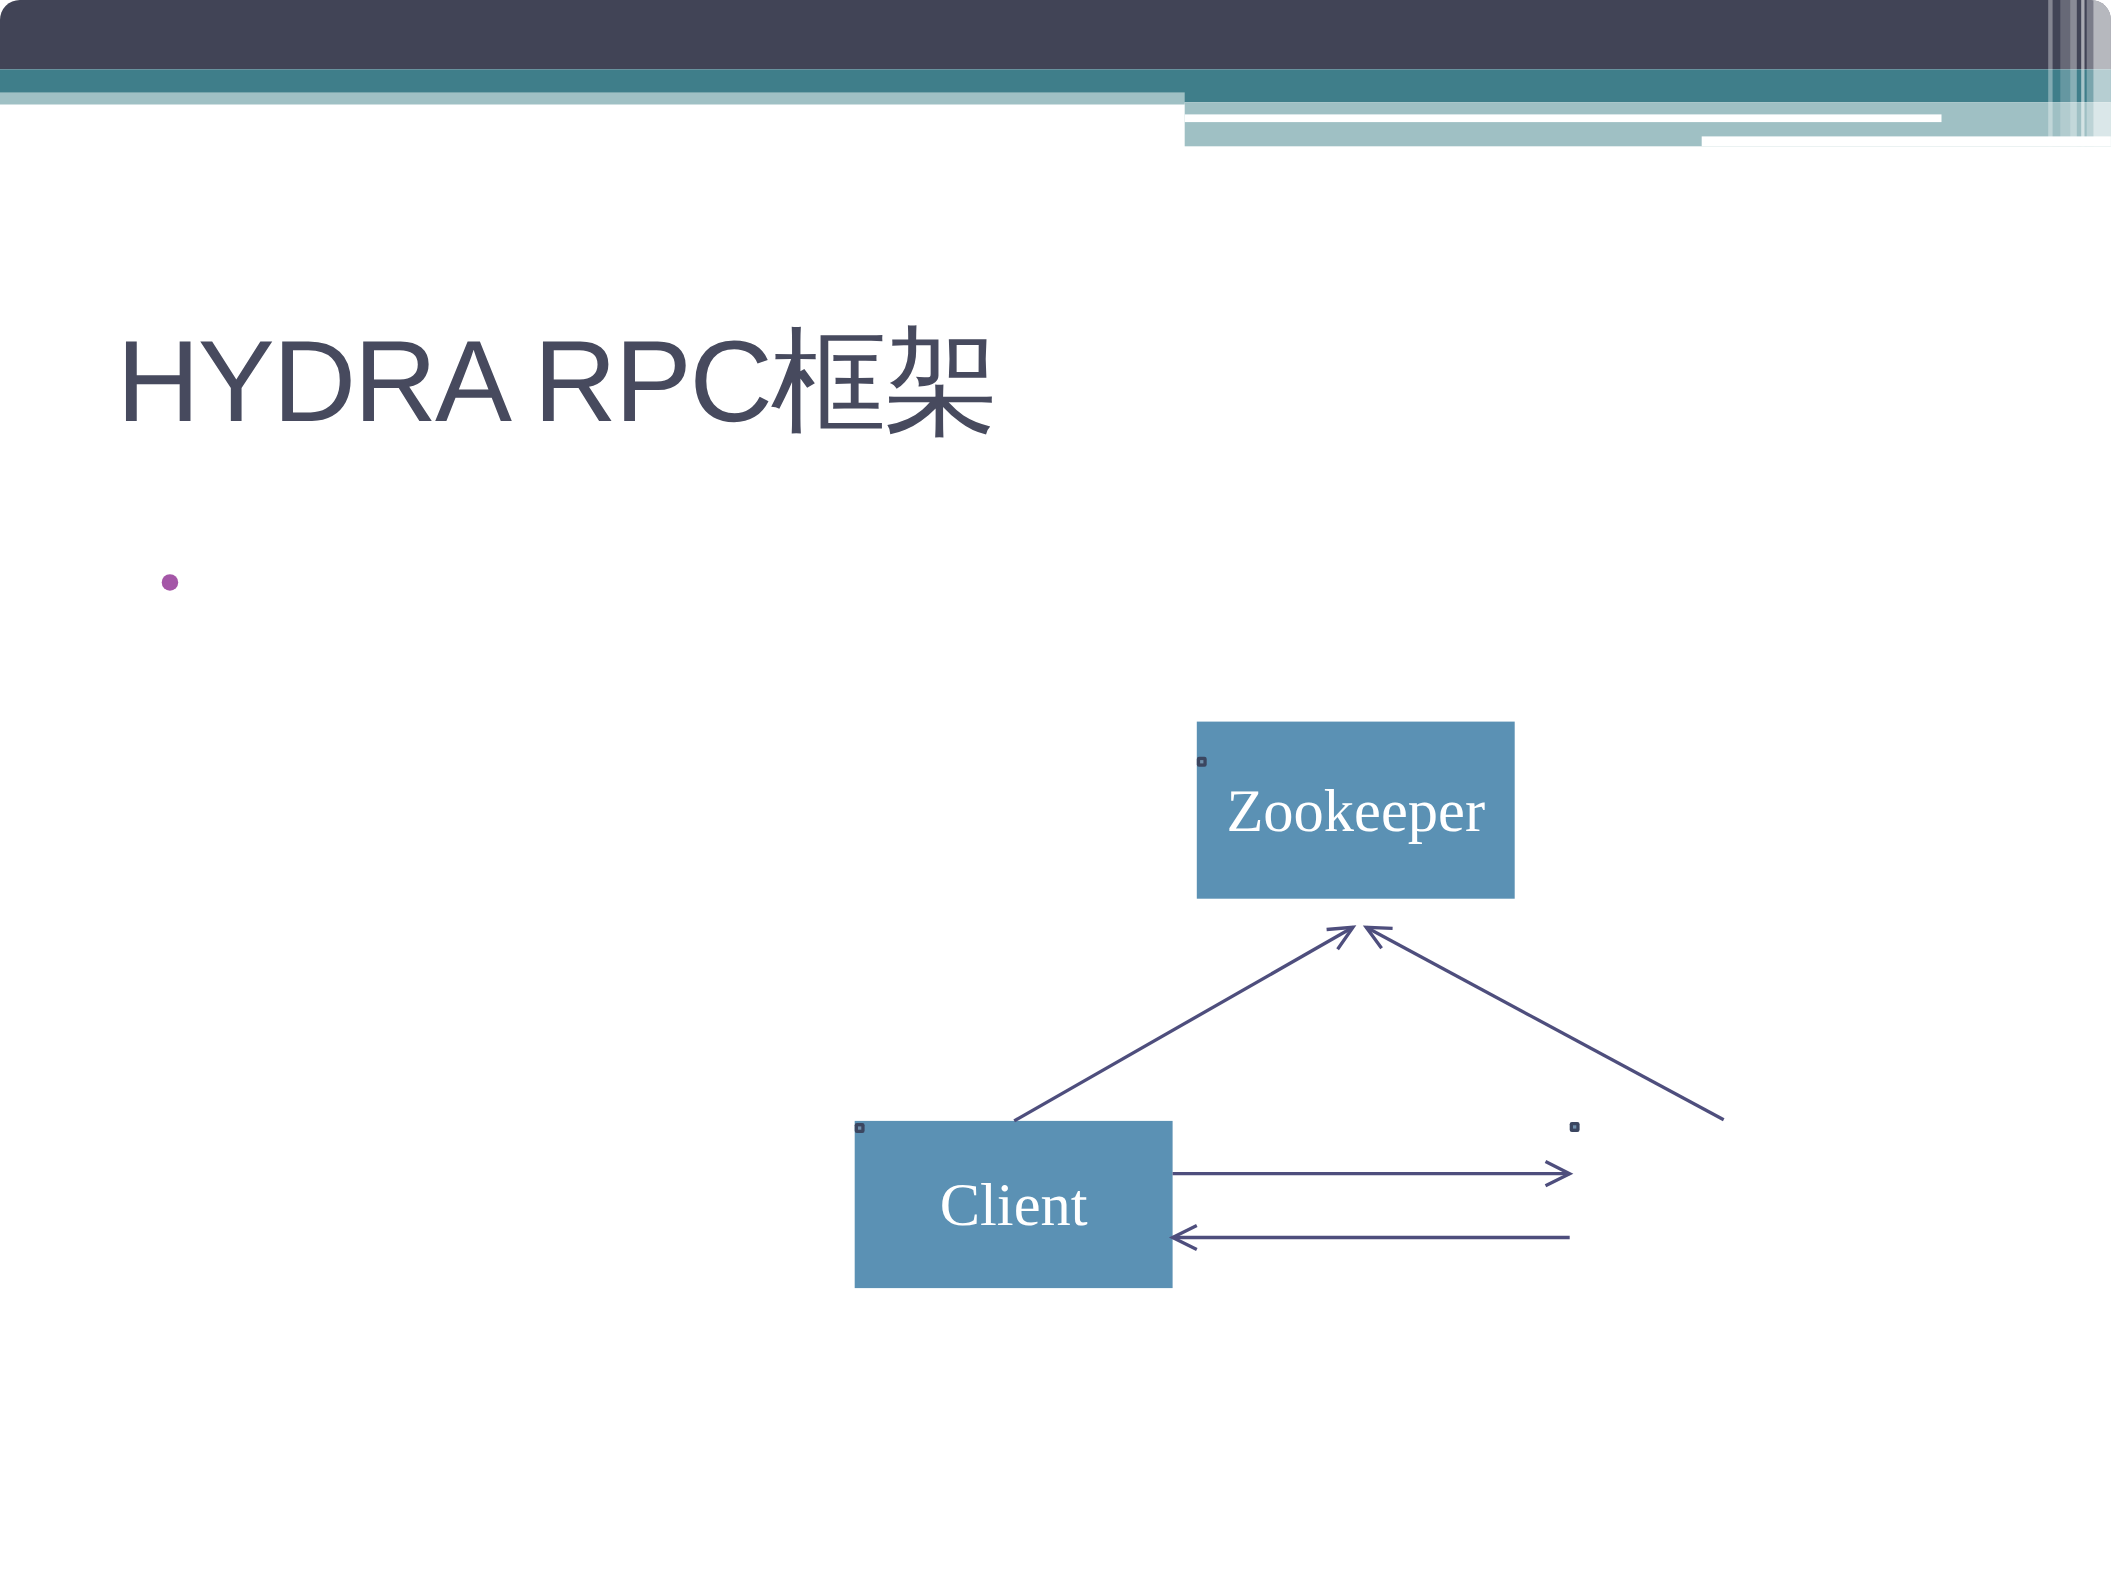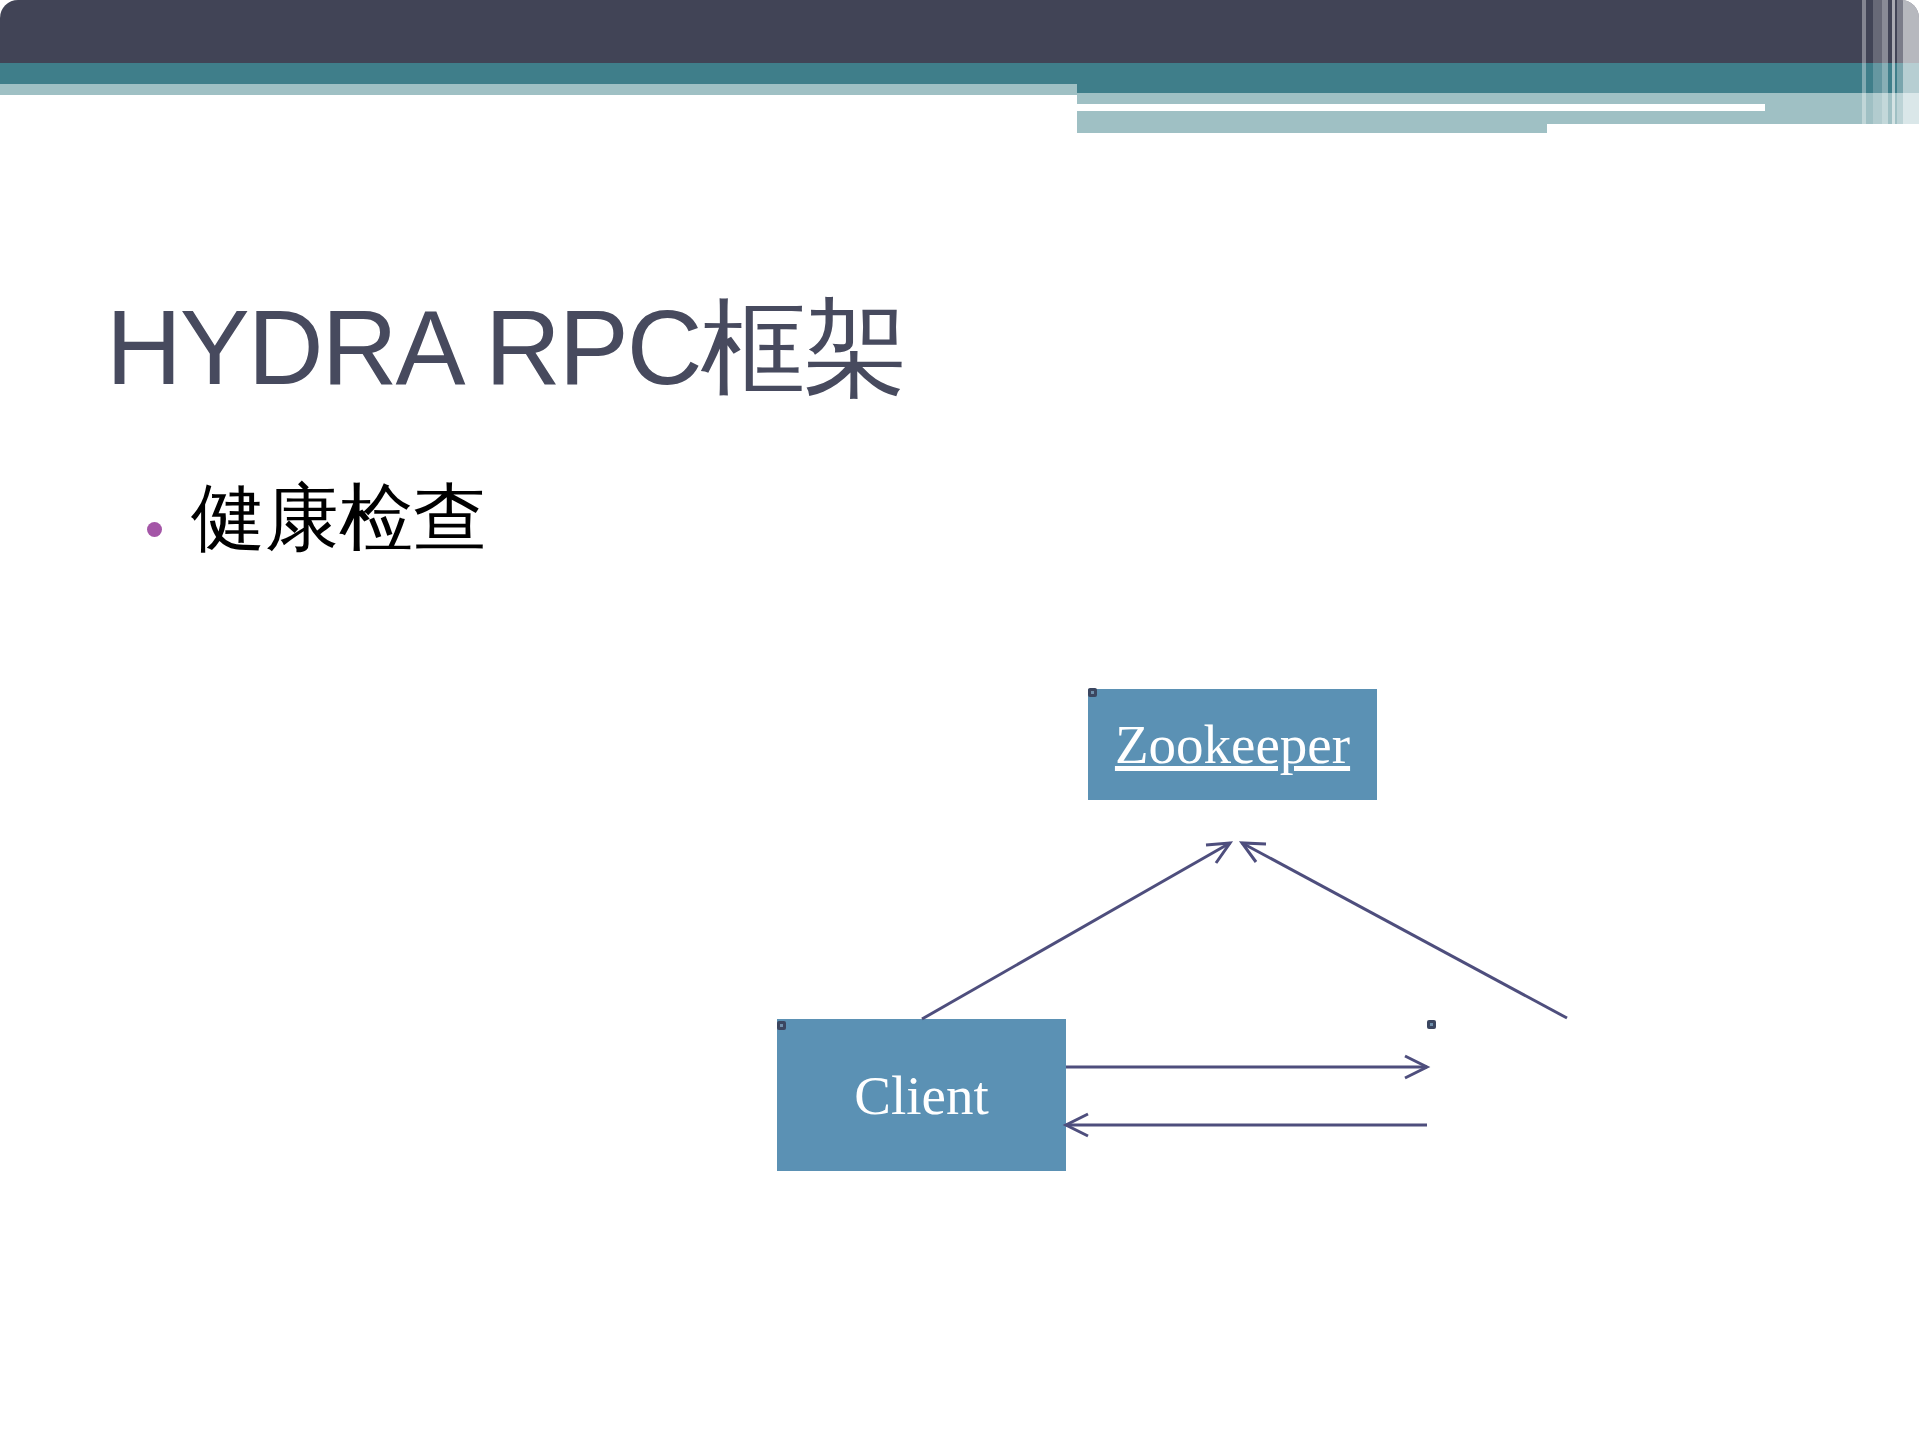--- a/index.html
+++ b/index.html
@@ -43,21 +43,21 @@
     white-space:nowrap;
   }
 
   
   .node {
     position:absolute; background:#5b91b4; color:#ffffff;
     display:flex; align-items:center; justify-content:center;
     font-family:"Liberation Serif","DejaVu Serif",serif;
     font-size:55px; line-height:1; white-space:nowrap;
   }
-  .node-zookeeper { left:1088px; top:689px;  width:289px; height:111px;text-decoration:underline; }
+  .node-zookeeper { left:1088px; top:656px;  width:289px; height:161px; }
   .node-client    { left:777px;  top:1019px; width:289px; height:152px; }
   .node-provider  { left:1427px; top:1018px; width:288px; height:154px; }
 
   .connector-layer {
     position:absolute; left:0; top:0; width:1919px; height:1439px;
     pointer-events:none;
   }
   .connector-layer line, .connector-layer polyline {
     stroke:#4e4e7d; stroke-width:3; fill:none;
   }
@@ -75,21 +75,20 @@
   <div class="white-corner"></div>
   <div class="vstripe vs1"></div>
   <div class="vstripe vs2"></div>
   <div class="vstripe vs3"></div>
   <div class="vstripe vs4"></div>
   <div class="vstripe vs5"></div>
   <div class="vstripe vs6"></div>
 
   <div class="title">HYDRA RPC框架</div>
   <div class="bullet-dot"></div>
-  <div class="bullet-text">健康检查</div>
 
   <div class="node node-zookeeper">
     <span>Zookeeper</span>
   </div>
   <div class="node node-client">
     <span>Client</span>
   </div>
 
   <svg class="connector-layer" viewBox="0 0 1919 1439" xmlns="http://www.w3.org/2000/svg">
 

